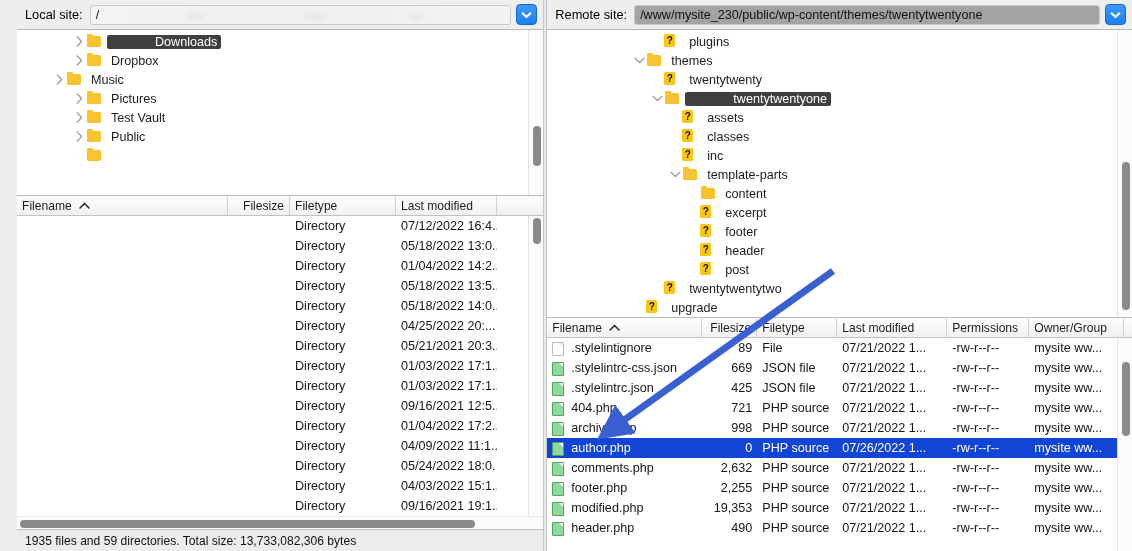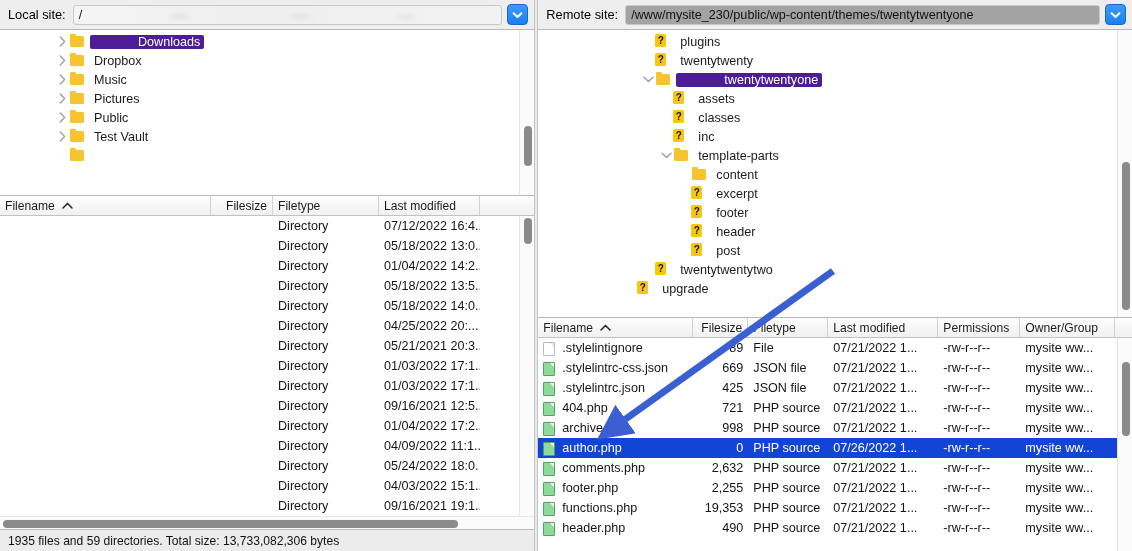--- a/index.html
+++ b/index.html
@@ -19,21 +19,21 @@
   }
 
   
   .pane {
     position: relative;
     height: 551px;
     display: flex;
     flex-direction: column;
     background: #ffffff;
   }
-  .pane-left  { width: 568px; }
+  .pane-left  { width: 568px; margin-left: 17px; }
   .pane-split { width: 5px; height: 551px; background: #e8e8e8; border-left: 1px solid #c6c6c6; border-right:1px solid #c6c6c6; }
   .pane-right { width: 632px; }
 
   
   .sitebar {
     height: 30px;
     flex: 0 0 30px;
     background: #eeeeee;
     display: flex;
     align-items: center;
@@ -137,21 +137,21 @@
   .qmark {
     position:absolute; left:0px; top:0px;
     width:11px; height:13px;
     background:#f9c611;
     border-radius:1.5px;
     display:flex; align-items:center; justify-content:center;
     font-size:10px; font-weight:bold; color:#111;
     line-height:1;
   }
   .tlabel { padding: 0 4px; border-radius: 2px; }
-  .trow.sel .tlabel { background: #4c1d95; color:#ffffff;padding-left:48px; }
+  .trow.sel .tlabel { background: #404040; color:#ffffff;padding-left:48px; }
 
   
   .colhead {
     height: 20px;
     flex: 0 0 20px;
     display: flex;
     align-items: stretch;
     background: linear-gradient(180deg,#fdfdfd 0%,#f1f1f1 100%);
     border-bottom: 1px solid #c2c2c2;
     font-size: 12.1px;
@@ -291,63 +291,63 @@
             <span class="twist">
               <svg width="7" height="11" viewBox="0 0 7 11">
                 <path d="M1.3 1 L5.6 5.5 L1.3 10" fill="none" stroke="#a0a0a0" stroke-width="1.4" stroke-linecap="round" stroke-linejoin="round"></path>
               </svg>
             </span>
             <span class="ico">
               <span class="folder-shape"></span>
             </span>
             <span class="tlabel">Dropbox</span>
           </div>
+          <div class="trow" style="padding-left:36px">
+            <span class="twist">
+              <svg width="7" height="11" viewBox="0 0 7 11">
+                <path d="M1.3 1 L5.6 5.5 L1.3 10" fill="none" stroke="#a0a0a0" stroke-width="1.4" stroke-linecap="round" stroke-linejoin="round"></path>
+              </svg>
+            </span>
+            <span class="ico">
+              <span class="folder-shape"></span>
+            </span>
+            <span class="tlabel">Music</span>
+          </div>
           <div class="trow" style="padding-left:56px">
             <span class="twist">
               <svg width="7" height="11" viewBox="0 0 7 11">
                 <path d="M1.3 1 L5.6 5.5 L1.3 10" fill="none" stroke="#a0a0a0" stroke-width="1.4" stroke-linecap="round" stroke-linejoin="round"></path>
               </svg>
             </span>
             <span class="ico">
               <span class="folder-shape"></span>
             </span>
-            <span class="tlabel">Music</span>
+            <span class="tlabel">Pictures</span>
           </div>
           <div class="trow" style="padding-left:56px">
             <span class="twist">
               <svg width="7" height="11" viewBox="0 0 7 11">
                 <path d="M1.3 1 L5.6 5.5 L1.3 10" fill="none" stroke="#a0a0a0" stroke-width="1.4" stroke-linecap="round" stroke-linejoin="round"></path>
               </svg>
             </span>
             <span class="ico">
               <span class="folder-shape"></span>
             </span>
-            <span class="tlabel">Pictures</span>
+            <span class="tlabel">Test Vault</span>
           </div>
           <div class="trow" style="padding-left:56px">
             <span class="twist">
               <svg width="7" height="11" viewBox="0 0 7 11">
                 <path d="M1.3 1 L5.6 5.5 L1.3 10" fill="none" stroke="#a0a0a0" stroke-width="1.4" stroke-linecap="round" stroke-linejoin="round"></path>
               </svg>
             </span>
             <span class="ico">
               <span class="folder-shape"></span>
             </span>
             <span class="tlabel">Public</span>
-          </div>
-          <div class="trow" style="padding-left:56px">
-            <span class="twist">
-              <svg width="7" height="11" viewBox="0 0 7 11">
-                <path d="M1.3 1 L5.6 5.5 L1.3 10" fill="none" stroke="#a0a0a0" stroke-width="1.4" stroke-linecap="round" stroke-linejoin="round"></path>
-              </svg>
-            </span>
-            <span class="ico">
-              <span class="folder-shape"></span>
-            </span>
-            <span class="tlabel">Test Vault</span>
           </div>
           <div class="trow" style="padding-left:56px">
             <span class="twist empty"></span>
             <span class="ico">
               <span class="folder-shape"></span>
             </span>
             <span class="tlabel"></span>
           </div>
         </div>
       <div class="vscroll">
@@ -543,20 +543,31 @@
 
     <div class="tree-wrap tree-right">
       <div class="tree" id="remote-tree">
           <div class="trow" style="padding-left:104px">
             <span class="twist empty"></span>
             <span class="ico">
               <span class="qmark">?</span>
             </span>
             <span class="tlabel">plugins</span>
           </div>
+          <div class="trow" style="padding-left:86px">
+            <span class="twist">
+              <svg width="11" height="7" viewBox="0 0 11 7">
+                <path d="M1 1.3 L5.5 5.6 L10 1.3" fill="none" stroke="#a0a0a0" stroke-width="1.4" stroke-linecap="round" stroke-linejoin="round"></path>
+              </svg>
+            </span>
+            <span class="ico">
+              <span class="folder-shape"></span>
+            </span>
+            <span class="tlabel">themes</span>
+          </div>
           <div class="trow" style="padding-left:104px">
             <span class="twist empty"></span>
             <span class="ico">
               <span class="qmark">?</span>
             </span>
             <span class="tlabel">twentytwenty</span>
           </div>
           <div class="trow sel" style="padding-left:104px">
             <span class="twist">
               <svg width="11" height="7" viewBox="0 0 11 7">
@@ -785,21 +796,21 @@
             <div class="fc" style="width:80px">PHP source</div>
             <div class="fc" style="width:110px">07/21/2022 1...</div>
             <div class="fc" style="width:82px">-rw-r--r--</div>
             <div class="fc" style="width:95px">mysite ww...</div>
           </div>
           <div class="frow">
             <div class="fc" style="width:155px">
               <span class="ficon">
                 <span class="doc green"></span>
               </span>
-              <span>functions.php</span>
+              <span>modified.php</span>
             </div>
             <div class="fc right" style="width:55px">19,353</div>
             <div class="fc" style="width:80px">PHP source</div>
             <div class="fc" style="width:110px">07/21/2022 1...</div>
             <div class="fc" style="width:82px">-rw-r--r--</div>
             <div class="fc" style="width:95px">mysite ww...</div>
           </div>
           <div class="frow">
             <div class="fc" style="width:155px">
               <span class="ficon">

